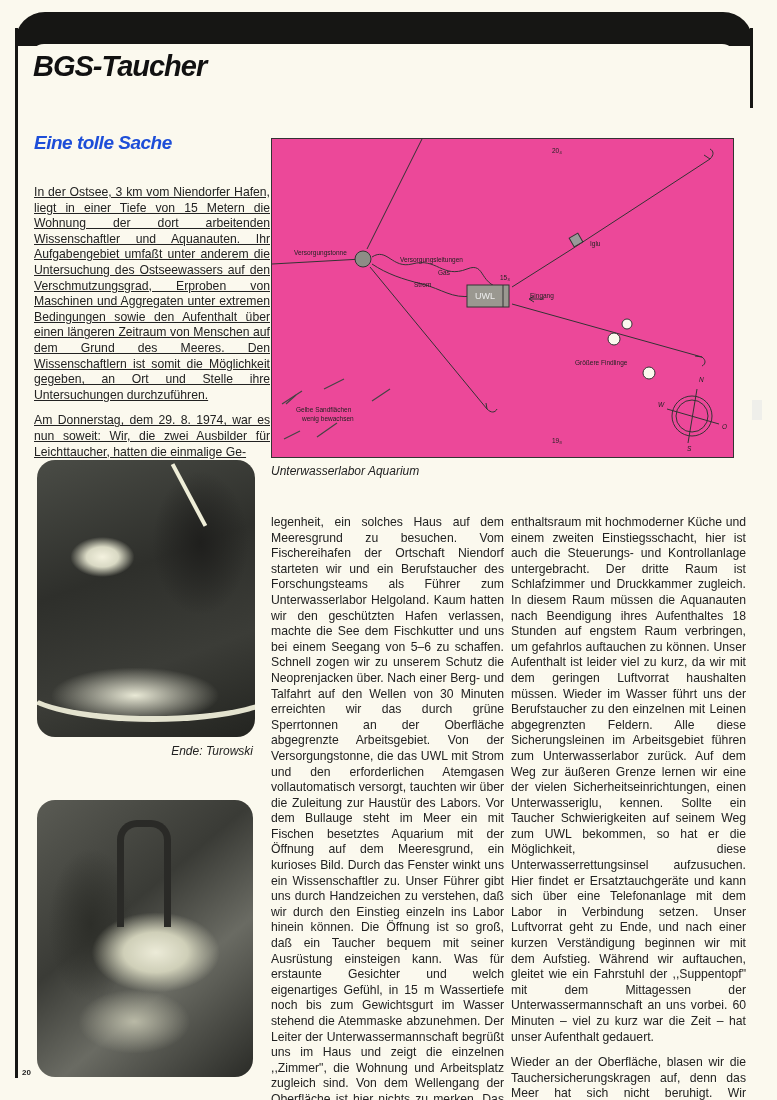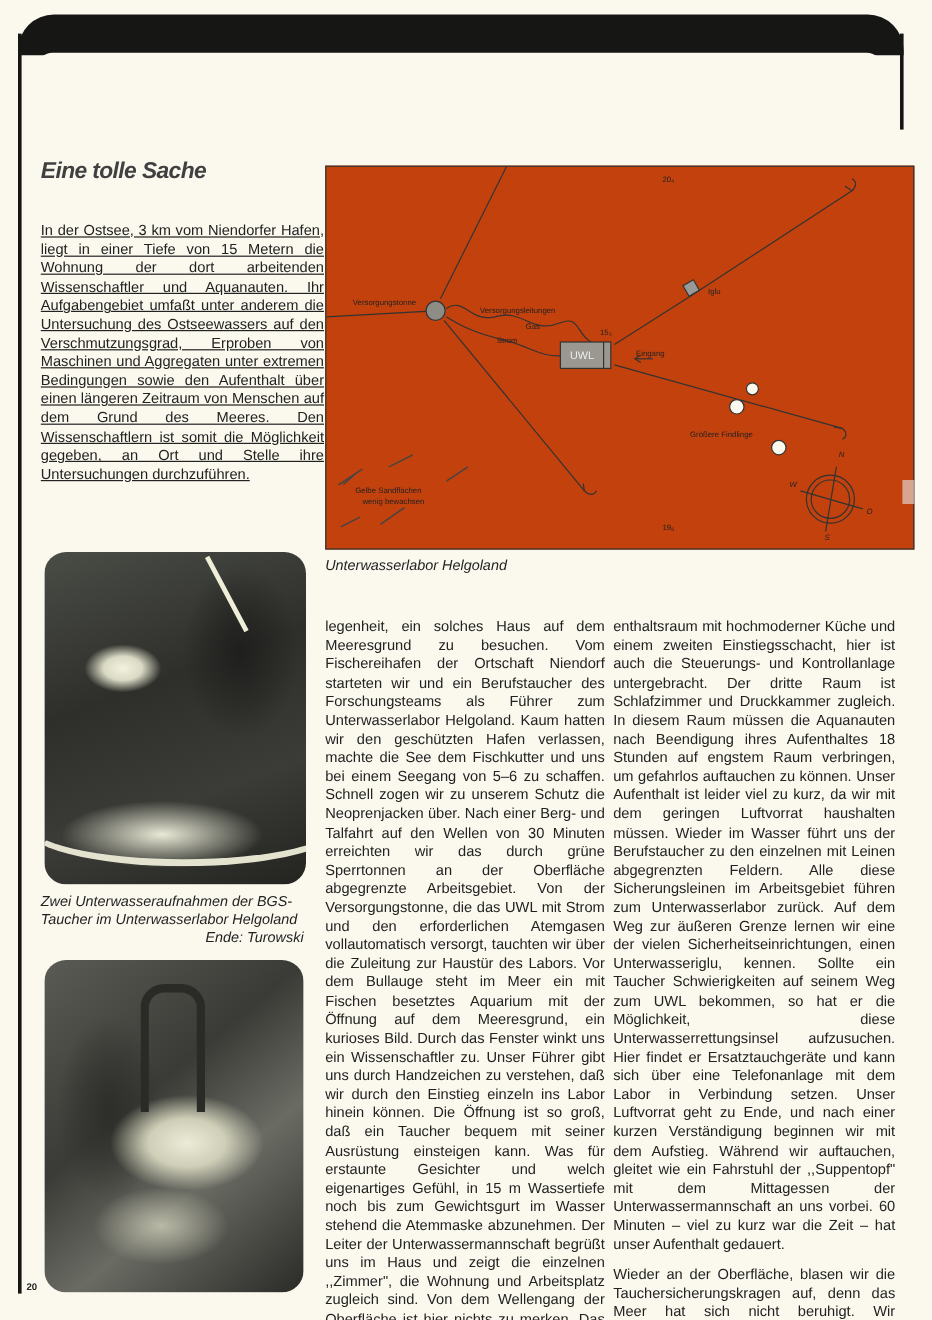--- a/index.html
+++ b/index.html
@@ -21,21 +21,21 @@
     position:absolute; left:30px; top:44px; width:706px; height:14px;
     background:#fbf9ee; border-radius:22px 22px 0 0;
   }
   h1 {
     position:absolute; left:33px; top:50px; margin:0;
     font-family:"Liberation Sans", sans-serif; font-weight:bold; font-style:italic;
     font-size:29px; line-height:32px; letter-spacing:-1px; color:#111;
   }
   h2 {
     position:absolute; left:34px; top:132px; margin:0;
-    font-weight:bold; font-style:italic; font-size:19px; letter-spacing:-0.5px; color:#404040;
+    font-weight:bold; font-style:italic; font-size:19px; letter-spacing:-0.5px; color:#1d4ed8;
   }
   .col {
     position:absolute; font-size:12.2px; line-height:15.6px; text-align:justify; color:#222;
   }
   .col p { margin:0 0 10px 0; }
   .c1 { left:34px; top:185px; width:236px;text-decoration:underline; }
   .c2 { left:271px; top:515px; width:233px; }
   .c3 { left:511px; top:515px; width:235px; }
   .photo {
     position:absolute; border-radius:18px; overflow:hidden;
@@ -59,53 +59,53 @@
   .photo1 .beam { position:absolute; left:150px; top:0; width:4px; height:70px; background:#efeed8; transform:rotate(-28deg); }
   .photo1 .ring { position:absolute; left:-20px; top:190px; width:260px; height:60px; border:6px solid #e4e3cf; border-radius:50%; border-color:transparent transparent #e4e3cf transparent; }
   .photo2 .hose { position:absolute; left:80px; top:20px; width:40px; height:100px; border:7px solid #2a2a27; border-radius:20px 20px 0 0; border-bottom:none; }
   .cap {
     position:absolute; left:34px; top:744px; width:219px;
     font-style:italic; font-size:12px; line-height:15px; color:#222;
   }
   .cap .r { text-align:right; }
   .diagram {
     position:absolute; left:271px; top:138px; width:461px; height:318px;
-    border:1.5px solid #333; background:#c2410c;padding-left:28px;
+    border:1.5px solid #333; background:#ec4899;
   }
   .dlabel { position:absolute; font-size:6.5px; color:#222; white-space:nowrap; }
   .dcap {
     position:absolute; left:271px; top:464px; font-style:italic; font-size:12px; color:#222;
   }
   .pagenum { position:absolute; left:22px; top:1068px; font-size:8px; font-weight:bold; color:#222; }
   .edge-mark { position:absolute; left:752px; top:400px; width:10px; height:20px; background:#e8e8e8; opacity:.6; }
 </style>
 </head>
 <body>
 
 <div class="topbar"></div>
 <div class="frame-top-inner"></div>
 <div class="frame-left"></div>
 <div class="frame-right"></div>
 
 <h1>
-  <br>
+  <span>BGS-Taucher</span><br>
 </h1>
 <h2>Eine tolle Sache</h2>
 
 <div class="col c1">
   <p>In der Ostsee, 3 km vom Niendorfer Hafen, liegt in einer Tiefe von 15 Metern die Wohnung der dort arbeitenden Wissenschaftler und Aquanauten. Ihr Aufgabengebiet umfaßt unter anderem die Untersuchung des Ostseewassers auf den Verschmutzungsgrad, Erproben von Maschinen und Aggregaten unter extremen Bedingungen sowie den Aufenthalt über einen längeren Zeitraum von Menschen auf dem Grund des Meeres. Den Wissenschaftlern ist somit die Möglichkeit gegeben, an Ort und Stelle ihre Untersuchungen durchzuführen.</p>
+  <p>Am Donnerstag, dem 29. 8. 1974, war es nun soweit: Wir, die zwei Ausbilder für Leichttaucher, hatten die einmalige Ge-</p>
 </div>
 
 <div class="photo photo1">
   <div class="beam"></div>
   <div class="ring"></div>
 </div>
 
 <div class="cap">
-  <div>Zwei Unterwasseraufnahmen der BGS-Taucher im Unterwasserlabor Helgoland</div>
   <div class="r">Ende: Turowski</div>
 </div>
 
 <div class="photo photo2">
   <div class="hose"></div>
 </div>
 
 <div class="diagram">
   <svg width="461" height="318" viewBox="0 0 461 318" style="position:absolute;left:0;top:0">
     <g stroke="#333" stroke-width="1" fill="none">
@@ -157,21 +157,21 @@
   <span class="dlabel" style="left:24px;top:267px">Gelbe Sandflächen</span>
   <span class="dlabel" style="left:30px;top:276px">wenig bewachsen</span>
   <span class="dlabel" style="left:280px;top:8px">20₄</span>
   <span class="dlabel" style="left:228px;top:135px">15₃</span>
   <span class="dlabel" style="left:280px;top:298px">19₈</span>
   <span class="dlabel" style="left:427px;top:237px;font-style:italic">N</span>
   <span class="dlabel" style="left:415px;top:306px;font-style:italic">S</span>
   <span class="dlabel" style="left:386px;top:262px;font-style:italic">W</span>
   <span class="dlabel" style="left:450px;top:284px;font-style:italic">O</span>
 </div>
-<div class="dcap">Unterwasserlabor Helgoland</div>
+<div class="dcap">Unterwasserlabor Aquarium</div>
 
 <div class="col c2">
   <p>legenheit, ein solches Haus auf dem Meeresgrund zu besuchen. Vom Fischereihafen der Ortschaft Niendorf starteten wir und ein Berufstaucher des Forschungsteams als Führer zum Unterwasserlabor Helgoland. Kaum hatten wir den geschützten Hafen verlassen, machte die See dem Fischkutter und uns bei einem Seegang von 5–6 zu schaffen. Schnell zogen wir zu unserem Schutz die Neoprenjacken über. Nach einer Berg- und Talfahrt auf den Wellen von 30 Minuten erreichten wir das durch grüne Sperrtonnen an der Oberfläche abgegrenzte Arbeitsgebiet. Von der Versorgungstonne, die das UWL mit Strom und den erforderlichen Atemgasen vollautomatisch versorgt, tauchten wir über die Zuleitung zur Haustür des Labors. Vor dem Bullauge steht im Meer ein mit Fischen besetztes Aquarium mit der Öffnung auf dem Meeresgrund, ein kurioses Bild. Durch das Fenster winkt uns ein Wissenschaftler zu. Unser Führer gibt uns durch Handzeichen zu verstehen, daß wir durch den Einstieg einzeln ins Labor hinein können. Die Öffnung ist so groß, daß ein Taucher bequem mit seiner Ausrüstung einsteigen kann. Was für erstaunte Gesichter und welch eigenartiges Gefühl, in 15 m Wassertiefe noch bis zum Gewichtsgurt im Wasser stehend die Atemmaske abzunehmen. Der Leiter der Unterwassermannschaft begrüßt uns im Haus und zeigt die einzelnen ,,Zimmer", die Wohnung und Arbeitsplatz zugleich sind. Von dem Wellengang der Oberfläche ist hier nichts zu merken. Das Unterwasserhaus besteht aus dem Naßraum mit Labor, dem Auf-</p>
 </div>
 
 <div class="col c3">
   <p>enthaltsraum mit hochmoderner Küche und einem zweiten Einstiegsschacht, hier ist auch die Steuerungs- und Kontrollanlage untergebracht. Der dritte Raum ist Schlafzimmer und Druckkammer zugleich. In diesem Raum müssen die Aquanauten nach Beendigung ihres Aufenthaltes 18 Stunden auf engstem Raum verbringen, um gefahrlos auftauchen zu können. Unser Aufenthalt ist leider viel zu kurz, da wir mit dem geringen Luftvorrat haushalten müssen. Wieder im Wasser führt uns der Berufstaucher zu den einzelnen mit Leinen abgegrenzten Feldern. Alle diese Sicherungsleinen im Arbeitsgebiet führen zum Unterwasserlabor zurück. Auf dem Weg zur äußeren Grenze lernen wir eine der vielen Sicherheitseinrichtungen, einen Unterwasseriglu, kennen. Sollte ein Taucher Schwierigkeiten auf seinem Weg zum UWL bekommen, so hat er die Möglichkeit, diese Unterwasserrettungsinsel aufzusuchen. Hier findet er Ersatztauchgeräte und kann sich über eine Telefonanlage mit dem Labor in Verbindung setzen. Unser Luftvorrat geht zu Ende, und nach einer kurzen Verständigung beginnen wir mit dem Aufstieg. Während wir auftauchen, gleitet wie ein Fahrstuhl der ,,Suppentopf" mit dem Mittagessen der Unterwassermannschaft an uns vorbei. 60 Minuten – viel zu kurz war die Zeit – hat unser Aufenthalt gedauert.</p>
   <p>Wieder an der Oberfläche, blasen wir die Tauchersicherungskragen auf, denn das Meer hat sich nicht beruhigt. Wir schwimmen zu unserem Kutter, der auf</p>
 </div>
 

